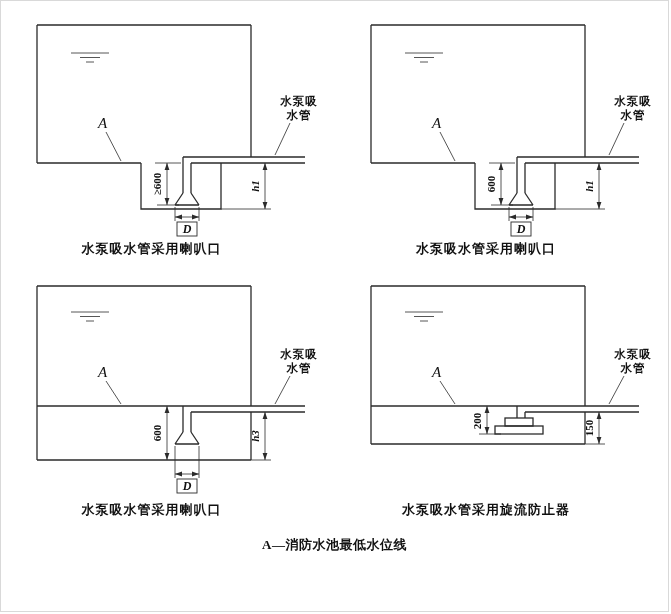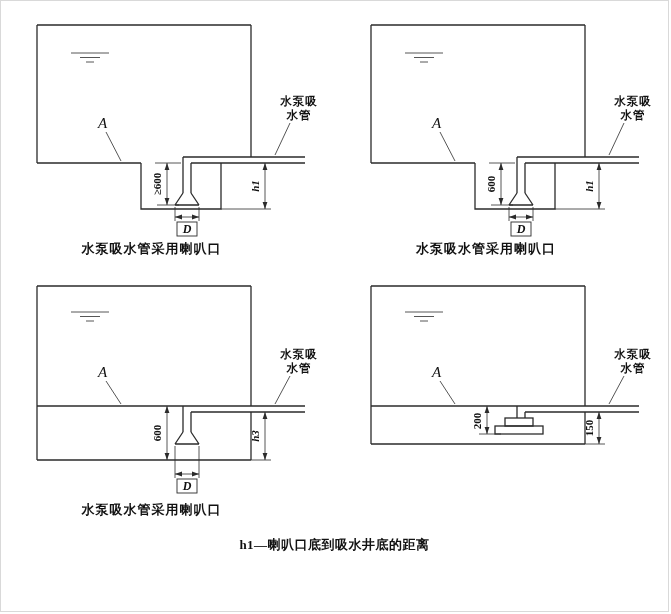--- a/index.html
+++ b/index.html
@@ -120,20 +120,21 @@
         <text class="cjk" x="290" y="86" text-anchor="middle">水泵吸</text>
         <text class="cjk" x="290" y="100" text-anchor="middle">水管</text>
         <path class="tn" d="M281,104 L266,132"></path>
         <path class="tn" d="M136,162 H158 M144,134 V162"></path>
         <path class="ar" d="M144,134 l-2.4,7 h4.8 z M144,162 l-2.4,-7 h4.8 z"></path>
         <text class="dim" x="138" y="149" text-anchor="middle" transform="rotate(-90 138 149)">200</text>
         <path class="tn" d="M242,172 H262 M256,140 V172"></path>
         <path class="ar" d="M256,140 l-2.4,7 h4.8 z M256,172 l-2.4,-7 h4.8 z"></path>
         <text class="dim" x="250" y="156" text-anchor="middle" transform="rotate(-90 250 156)">150</text>
       </svg>
+      <div class="caption">水泵吸水管采用旋流防止器</div>
     </div>
 
   </div>
 
   <div class="legend">
-    <div class="legend-line">h1—喇叭口底到吸水井底的距离</div>
+    <div class="legend-line">A—消防水池最低水位线</div>
   </div>
 </div>
 
 </body></html>

